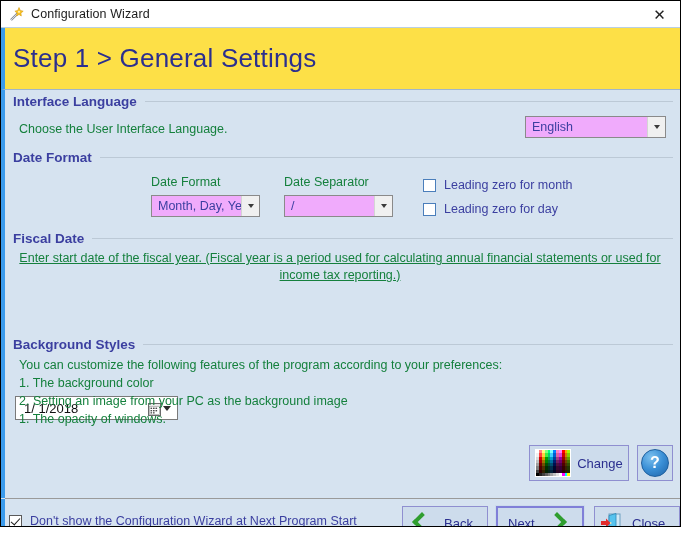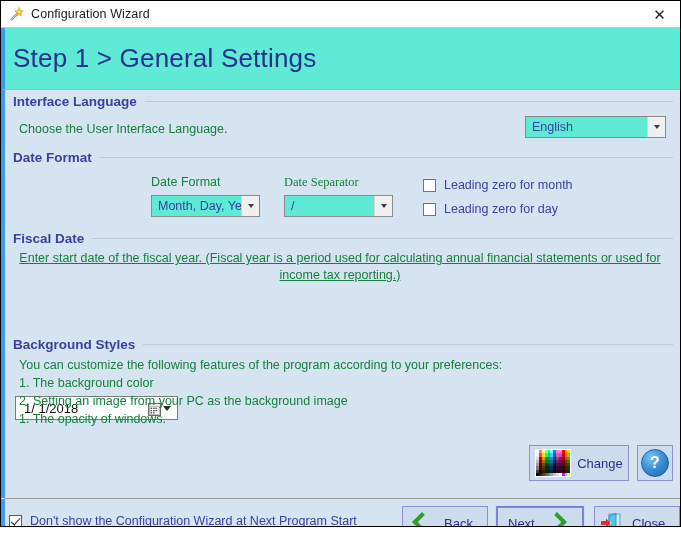--- a/index.html
+++ b/index.html
@@ -58,21 +58,21 @@
     line-height: 1;
   }
 
   
   .header-band {
     position: absolute;
     left: 0; top: 27px;
     width: 681px;
     height: 62px;
     box-sizing: border-box;
-    background: #5eead4;
+    background: #fde047;
     border-left: 4px solid #3b9bec;
     border-bottom: 1px solid #9fb6cc;
     display: flex;
     align-items: center;
   }
   .header-title {
     font-size: 26px;
     color: #2b2f8f;
     margin-left: 8px;
     letter-spacing: 0.2px;
@@ -115,21 +115,21 @@
     color: #15803d;
     white-space: nowrap;
     text-align: center;
   }
   .lbl.wrap { white-space: normal; }
 
   
   .combo {
     position: absolute;
     box-sizing: border-box;
-    background: #5eead4;
+    background: #f0abfc;
     border: 1px solid #8a8a8a;
     display: flex;
     align-items: stretch;
     overflow: hidden;
   }
   .combo .combo-text {
     flex: 1 1 auto;
     display: flex;
     align-items: center;
     padding-left: 6px;
@@ -352,21 +352,21 @@
     </div>
 
 
     <div class="lbl" style="left:146px; top:85px;">Date Format</div>
 
     <div class="combo" style="left:146px; top:105px; width:109px; height:22px;">
       <span class="combo-text">Month, Day, Yea</span>
       <span class="combo-btn"></span>
     </div>
 
-    <div class="lbl" style="left:279px; top:85px;font-family:Liberation Serif, serif;">Date Separator</div>
+    <div class="lbl" style="left:279px; top:85px;">Date Separator</div>
 
     <div class="combo" style="left:279px; top:105px; width:109px; height:22px;">
       <span class="combo-text">/</span>
       <span class="combo-btn"></span>
     </div>
 
     <div class="cbrow" style="left:418px; top:88px;">
       <span class="cbox"></span>
       <span class="cb-label">Leading zero for month</span>
     </div>

